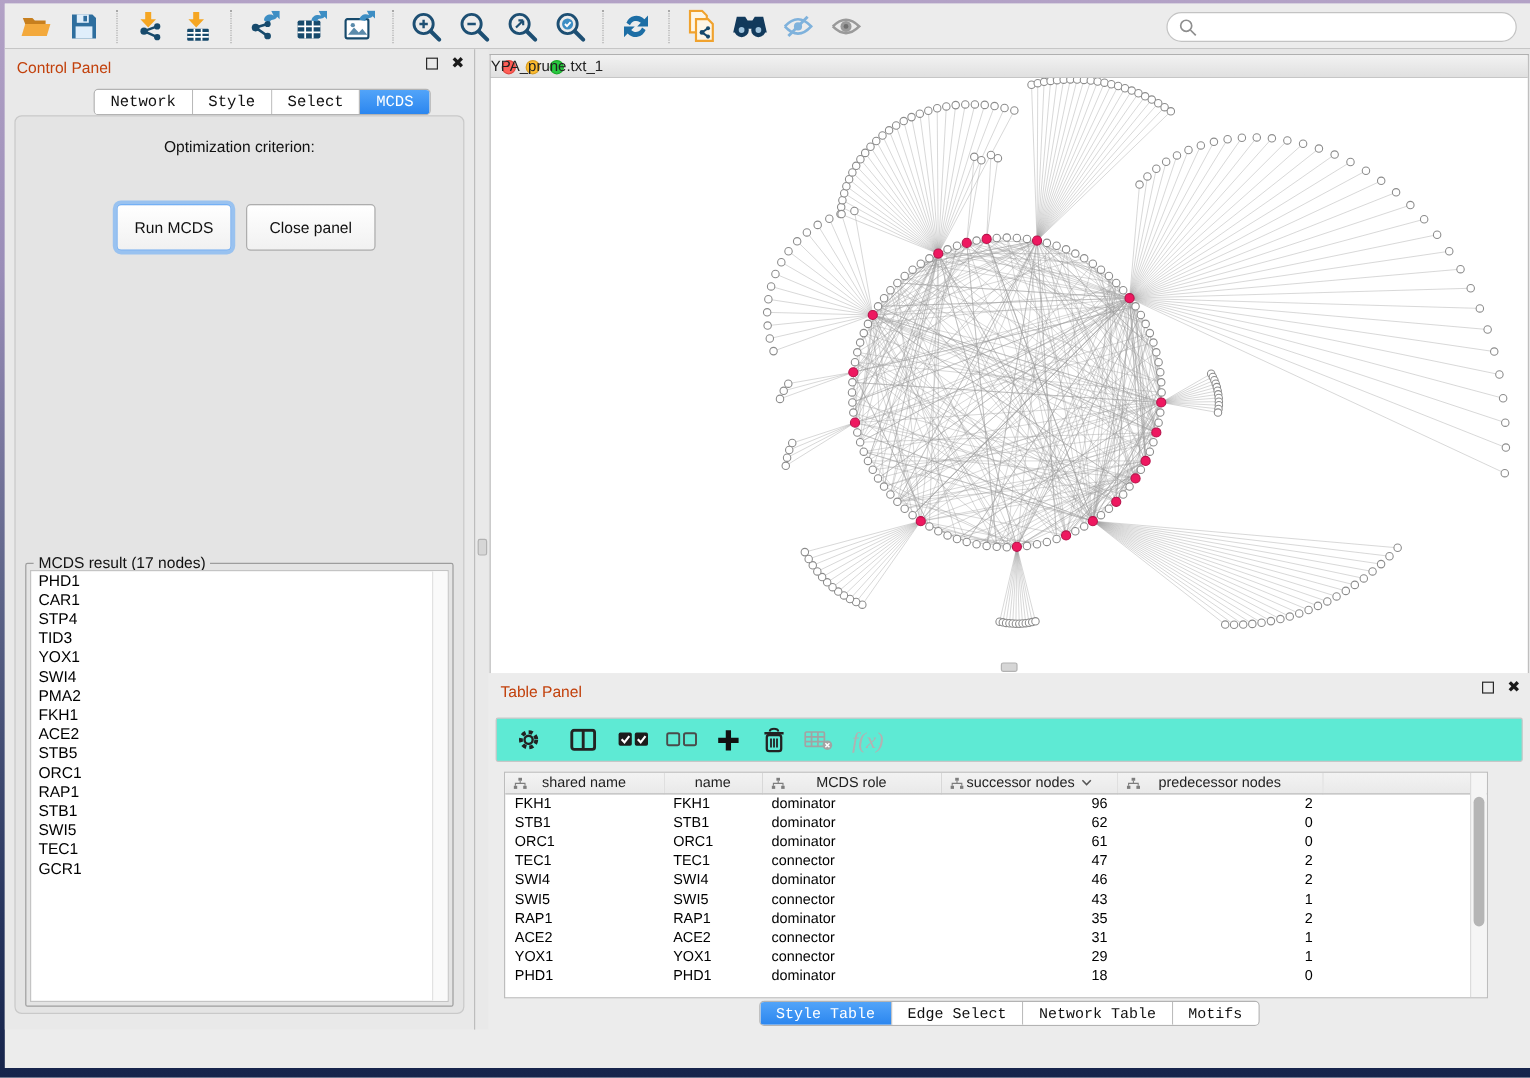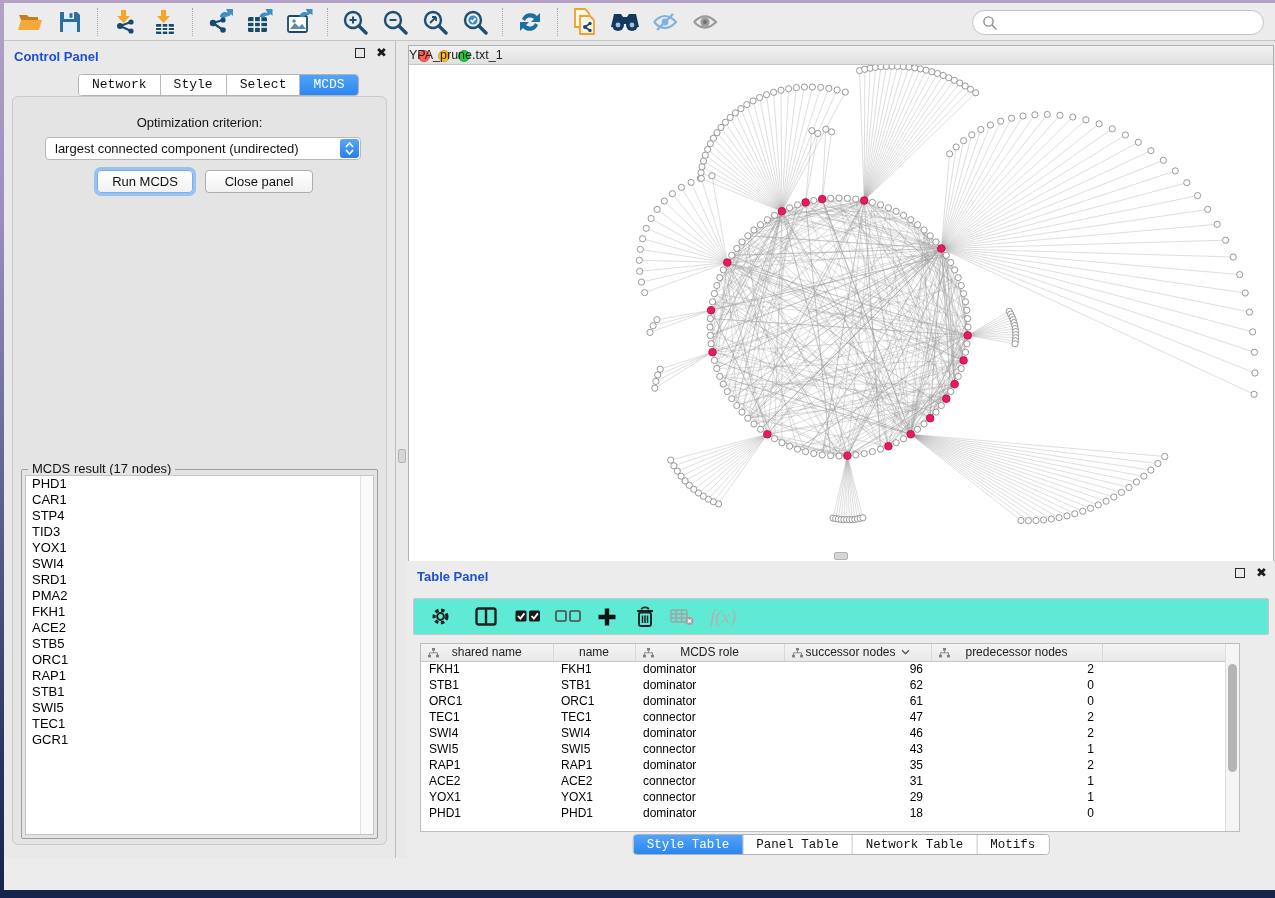--- a/index.html
+++ b/index.html
@@ -16,21 +16,21 @@
              border-bottom:1px solid #c6c6c6; display:flex; align-items:center; padding-left:6px; }
   .tb-btn { width:40px; height:32px; display:flex; align-items:center; justify-content:center; }
   .tb-sep { width:1px; height:28px; border-left:1px dotted #a8a8a8; margin:0 7px; }
   .search-box { position:absolute; right:11px; top:7px; width:292px; height:25px; background:#fff;
                 border:1px solid #c3c3c3; border-radius:13px; display:flex; align-items:center; padding-left:9px; }
   .search-box input { border:none; outline:none; background:transparent; flex:1; font:13px "Liberation Sans",sans-serif; }
 
   
   .control-panel { position:absolute; left:0; top:38px; width:391px; bottom:32px; background:#e9e9e9; }
   .panel-head { position:absolute; left:0; top:0; right:0; height:30px; }
-  .panel-title { position:absolute; left:10px; top:8px; font-size:13px; color:#1d4ed8;font-weight:bold; }
+  .panel-title { position:absolute; left:10px; top:8px; font-size:13px; color:#c2410c; }
   .panel-icons { position:absolute; right:8px; top:7px; display:flex; gap:11px; align-items:center; }
   .float-ic { width:10px; height:10px; border:1.6px solid #2a2a2a; display:inline-block; }
   .close-ic { font-size:13px; font-weight:bold; color:#1a1a1a; line-height:10px; }
 
   .seg-tabs { position:absolute; display:flex; height:22px; background:#fff; border:1px solid #b3b3b3;
               border-radius:4px; overflow:hidden; font-size:13px;font-family:Liberation Mono, monospace; }
   .cp-tabs { left:74px; top:33px; }
   .seg-tabs .seg { padding:0 13px; line-height:20px; border-right:1px solid #b9b9b9; background:#fff; color:#111;
                    display:flex; align-items:center; white-space:nowrap; }
   .seg-tabs .seg:last-child { border-right:none; }
@@ -40,21 +40,21 @@
              border:1px solid #c9c9c9; border-radius:6px; }
   .opt-label { position:absolute; left:0; right:0; top:18px; text-align:center; font-size:13px; color:#111; }
   .dropdown { position:absolute; left:32px; top:40px; width:316px; height:23px; background:#fff;
               border:1px solid #b7b7b7; border-radius:4px; display:flex; align-items:center; }
   .dropdown .dd-text { flex:1; padding-left:9px; font-size:13px; color:#111; white-space:nowrap; overflow:hidden; }
   .dd-stepper { width:19px; height:19px; margin-right:1px; border-radius:3px;
                 background:linear-gradient(#55a7fa,#2d7ee8); display:flex; flex-direction:column;
                 align-items:center; justify-content:center; gap:1px; }
   .dd-stepper svg { display:block; }
   .btn-row { position:absolute; left:0; right:0; top:73px; height:23px; }
-  .mac-btn { position:absolute; height:23px; background:linear-gradient(#ffffff,#f1f1f1);
+  .mac-btn { position:absolute; height:39px; background:linear-gradient(#ffffff,#f1f1f1);
              border:1px solid #adadad; border-radius:4px; font-size:13px; color:#111;
              display:flex; align-items:center; justify-content:center; }
   .btn-run { left:84px; width:96px; border-color:#74b0f5; box-shadow:0 0 0 3px rgba(77,160,252,.5); }
   .btn-close { left:192px; width:108px; }
 
   .group-box { position:absolute; left:8px; right:8px; top:372px; bottom:5px;
                border:1px solid #9d9d9d; border-radius:2px; }
   .group-legend { position:absolute; left:6px; top:-9px; background:#e4e4e4; padding:0 4px; font-size:13px; color:#111; }
   .mcds-list { position:absolute; left:3px; right:3px; top:5px; bottom:3px; background:#fff;
                border:1px solid #c4c4c4; overflow:hidden; }
@@ -273,46 +273,34 @@
     </div>
     <div class="seg-tabs cp-tabs" id="cp-tabs">
         <div class="seg">Network</div>
         <div class="seg">Style</div>
         <div class="seg">Select</div>
         <div class="seg active">MCDS</div>
       </div>
 
     <div class="cp-body">
       <div class="opt-label">Optimization criterion:</div>
-      <div class="dropdown">
-        <span class="dd-text">largest connected component (undirected)</span>
-        <span class="dd-stepper">
-          <svg width="9" height="6" viewBox="0 0 9 6">
-              <path d="M1 5 L4.5 1 L8 5" fill="none" stroke="#fff" stroke-width="1.6"></path>
-            </svg>
-          <svg width="9" height="6" viewBox="0 0 9 6">
-              <path d="M1 1 L4.5 5 L8 1" fill="none" stroke="#fff" stroke-width="1.6"></path>
-            </svg>
-        </span>
-      </div>
       <div class="btn-row">
         <div class="mac-btn btn-run">Run MCDS</div>
         <div class="mac-btn btn-close">Close panel</div>
       </div>
       <div class="group-box">
         <span class="group-legend">MCDS result (17 nodes)</span>
         <div class="mcds-list" id="mcds-list">
           <div class="scroll-track"></div>
         <div class="mcds-item">PHD1</div>
             <div class="mcds-item">CAR1</div>
             <div class="mcds-item">STP4</div>
             <div class="mcds-item">TID3</div>
             <div class="mcds-item">YOX1</div>
             <div class="mcds-item">SWI4</div>
-            <div class="mcds-item">SRD1</div>
             <div class="mcds-item">PMA2</div>
             <div class="mcds-item">FKH1</div>
             <div class="mcds-item">ACE2</div>
             <div class="mcds-item">STB5</div>
             <div class="mcds-item">ORC1</div>
             <div class="mcds-item">RAP1</div>
             <div class="mcds-item">STB1</div>
             <div class="mcds-item">SWI5</div>
             <div class="mcds-item">TEC1</div>
             <div class="mcds-item">GCR1</div>
@@ -1371,20 +1359,20 @@
               </tr>
             </tbody>
         </table>
         <div class="tbl-scroll">
             <div class="tbl-thumb"></div>
           </div>
       </div>
 
       <div class="seg-tabs bottom-tabs" id="bottom-tabs">
           <div class="seg active">Style Table</div>
-          <div class="seg">Panel Table</div>
+          <div class="seg">Edge Select</div>
           <div class="seg">Network Table</div>
           <div class="seg">Motifs</div>
         </div>
     </div>
   </div>
 
 </div>
 
 </body></html>

